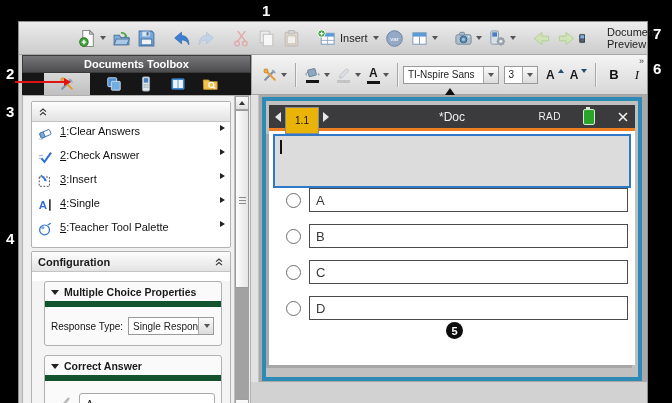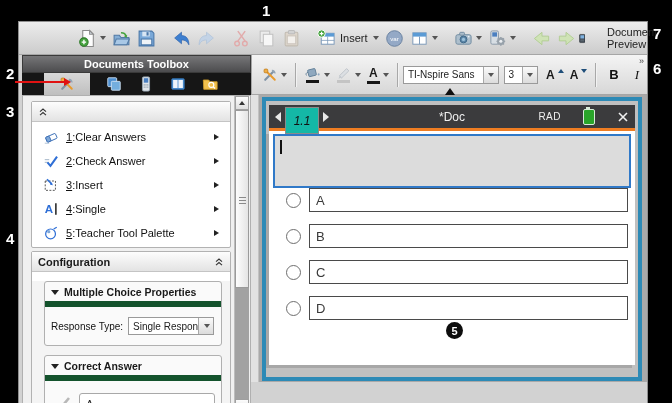--- a/index.html
+++ b/index.html
@@ -48,21 +48,21 @@
   .seltab{margin-left:22px;width:46px;height:22px;background:linear-gradient(#d8d8d8,#bfbfbf);
           display:flex;align-items:center;justify-content:center;}
   .tabico{margin-left:16px;}
   
   .lpanel{position:absolute;left:3px;top:73px;width:229px;bottom:0;background:#f0f0f0;
           border:1px solid #b0b0b0;box-sizing:border-box;overflow:hidden;}
   .grp{position:absolute;left:8px;width:198px;background:#fff;border:1px solid #b2b2b2;border-radius:2px;}
   .grp-head{height:19px;background:linear-gradient(#fdfdfd,#e3e3e3);border-bottom:1px solid #c4c4c4;
             display:flex;align-items:center;padding:0 6px;font-size:11px;font-weight:bold;color:#1a1a1a;}
   .grp-head .ttl{flex:1;}
-  .mi{height:24px;display:flex;align-items:center;padding:0 11px;font-size:11px;color:#111;}
+  .mi{height:24px;display:flex;padding:0 5px;font-size:11px;color:#111;}
   .mi .lab{flex:1;margin-left:7px;white-space:nowrap;}
   .mi .mnum{text-decoration:underline;}
   .tri-right{width:0;height:0;border-top:3.5px solid transparent;border-bottom:3.5px solid transparent;
              border-left:5px solid #222;}
   .cfg-body{background:#f4f4f4;padding-bottom:6px;}
   .gbox{border:1px solid #b0b0b0;border-radius:3px;background:#fafafa;margin:9px 8px 0 12px;}
   .gbox-head{display:flex;align-items:center;gap:5px;padding:4px 6px 3px;font-size:10.5px;
              font-weight:bold;color:#1a1a1a;border-bottom:6px solid #14532d;}
   .tri-dn{width:0;height:0;border-left:4px solid transparent;border-right:4px solid transparent;
           border-top:5px solid #222;}
@@ -87,23 +87,23 @@
         border:4px solid #2d8ab6;background:#c0c0c0;}
   .emu-head{position:absolute;left:3px;right:3px;top:4px;height:23px;background:#3b3b3d;
             display:flex;align-items:center;color:#f2f2f2;}
   .orange{position:absolute;left:3px;right:3px;top:27px;height:3px;background:#ef7d22;}
   .page{position:absolute;left:3px;right:3px;top:30px;bottom:12px;background:#fff;
         box-shadow:-3px 3px 0 rgba(120,120,120,.35);}
   .tri-left-w{width:0;height:0;border-top:5px solid transparent;border-bottom:5px solid transparent;
               border-right:6px solid #e8e8e8;margin-left:6px;}
   .tri-right-w{width:0;height:0;border-top:5px solid transparent;border-bottom:5px solid transparent;
                border-left:6px solid #e8e8e8;margin-left:4px;}
-  .page-tab{width:34px;height:27px;background:#14b8a6;border:1px solid #8a8a8a;box-sizing:border-box;
-            display:flex;align-items:center;justify-content:center;font-size:12px;color:#111;
-            margin-left:4px;position:relative;top:4px;z-index:2;font-style:italic;}
+  .page-tab{width:34px;height:27px;background:#eab308;border:1px solid #8a8a8a;box-sizing:border-box;
+            display:flex;align-items:center;justify-content:center;font-size:10px;color:#111;
+            margin-left:4px;position:relative;top:4px;z-index:2;}
   .emu-title{position:absolute;left:0;right:0;text-align:center;font-size:12px;color:#f0f0f0;}
   .emu-right{position:absolute;right:6px;top:0;height:23px;display:flex;align-items:center;gap:22px;}
   .rad{font-size:10px;color:#f0f0f0;letter-spacing:.5px;}
   .batt{width:10px;height:14px;background:#2aa52a;border:1px solid #d8ead8;border-radius:2px;position:relative;}
   .batt:before{content:"";position:absolute;top:-3px;left:2px;width:4px;height:2px;background:#d8ead8;}
   .qbox{position:absolute;left:4px;right:4px;top:3px;height:54px;box-sizing:border-box;
         background:#dcdcdc;border:2px solid #3079c8;}
   .qcursor{position:absolute;left:5px;top:4px;width:1.5px;height:14px;background:#111;}
   .ans{position:absolute;left:0;right:0;top:51px;}
   .arow{display:flex;align-items:center;height:36px;padding-left:17px;}

